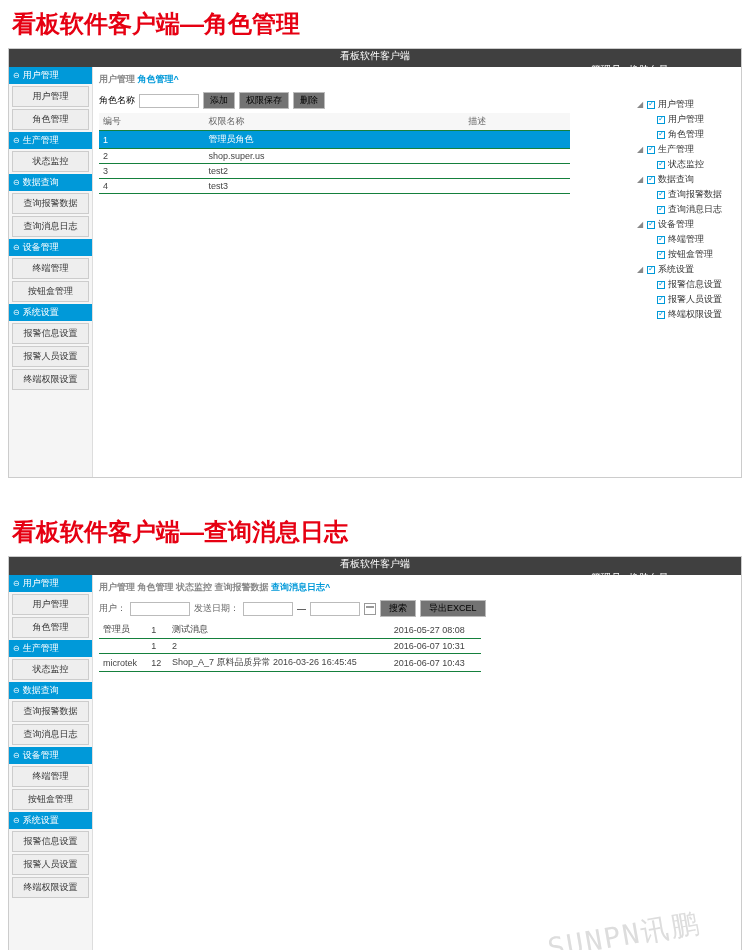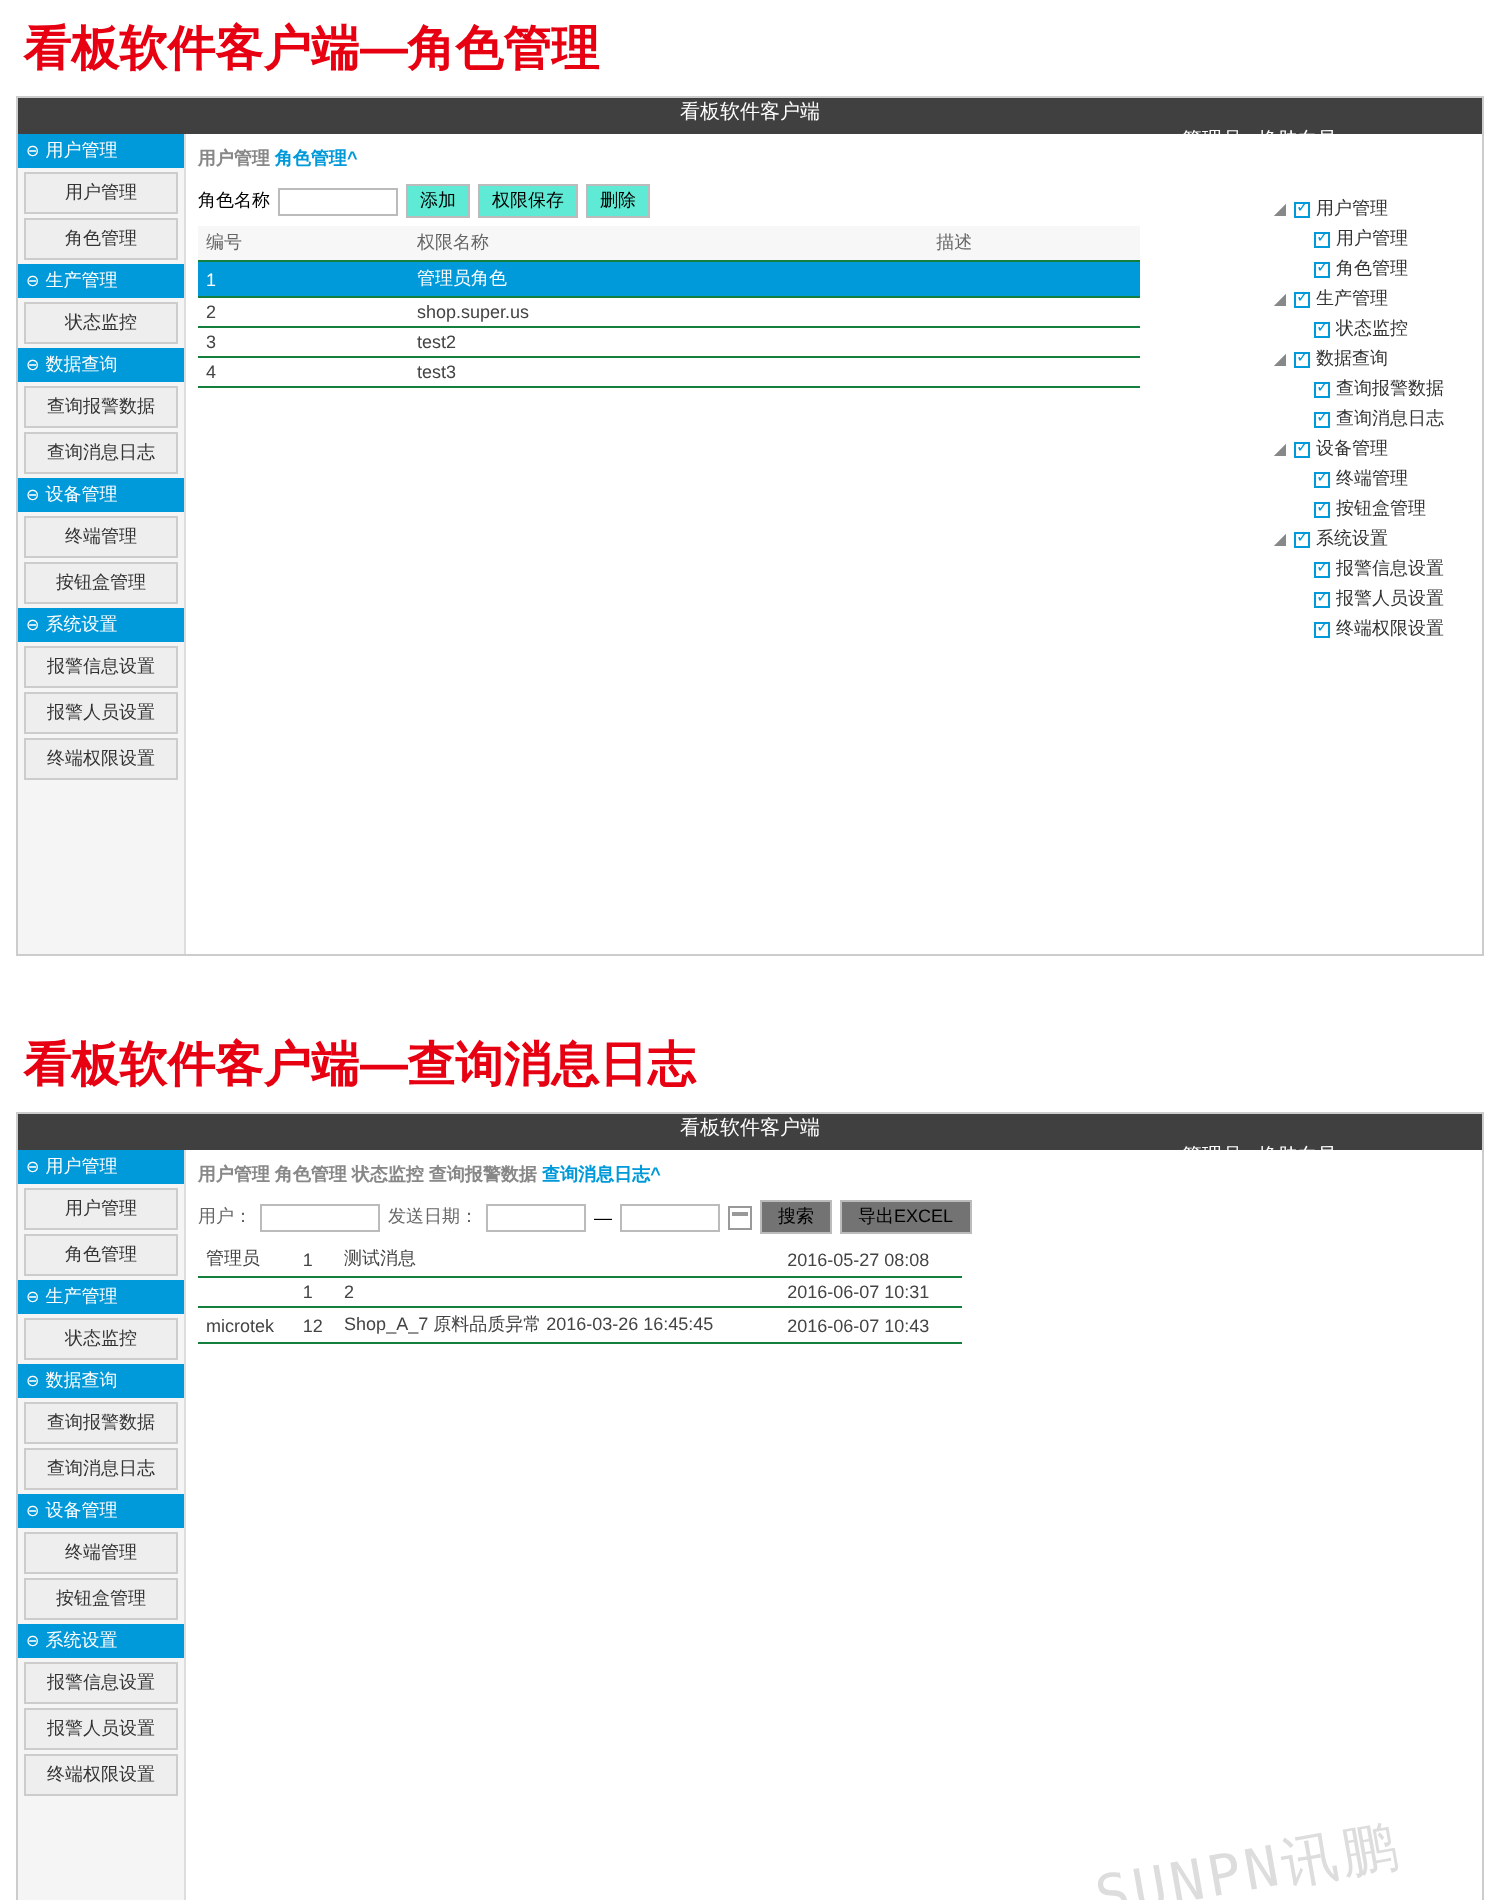--- a/index.html
+++ b/index.html
@@ -13,21 +13,21 @@
 .layout { display: flex; height: calc(100% - 18px); }
 .sidebar { width: 84px; border-right: 1px solid #ddd; background: #f5f5f5; overflow: hidden; }
 .side-group-header { background: #0099d9; color: #fff; padding: 2px 4px; font-size: 9px; display: flex; align-items: center; gap: 3px; cursor: pointer; }
 .side-group-header .expand-icon { font-size: 8px; }
 .side-item { background: #eee; border: 1px solid #ccc; margin: 2px 3px; padding: 3px 2px; text-align: center; font-size: 9px; color: #333; cursor: pointer; }
 .main { flex: 1; position: relative; padding: 4px 6px; overflow: hidden; }
 .breadcrumb { font-size: 9px; color: #888; padding: 2px 0 4px; font-weight: bold; }
 .breadcrumb .active { color: #0099d9; }
 .toolbar-row { display: flex; align-items: center; gap: 4px; font-size: 9px; padding: 2px 0 4px; }
 .toolbar-row input { font-size: 9px; padding: 1px 2px; border: 1px solid #bbb; height: 14px; }
-.toolbar-row .btn { border: 1px solid #bbb; background: #5eead4; padding: 1px 6px; font-size: 9px; cursor: pointer; }
+.toolbar-row .btn { border: 1px solid #bbb; background: #737373; padding: 1px 6px; font-size: 9px; cursor: pointer; }
 .table { width: 100%; border-collapse: collapse; font-size: 9px; }
 .table th, .table td { border-bottom: 1px solid #15803d; padding: 2px 4px; text-align: left; color: #444; }
 .table th { background: #f7f7f7; font-weight: normal; color: #666; }
 .table tr.selected td { background: #0099d9; color: #fff; }
 .perm-tree { position: absolute; right: 8px; top: 30px; width: 110px; font-size: 9px; color: #333; }
 .perm-tree ul { list-style: none; padding-left: 10px; }
 .perm-tree li { padding: 1px 0; display: flex; align-items: center; gap: 3px; }
 .perm-tree li::before { content: ""; }
 .perm-tree .chk { width: 8px; height: 8px; border: 1px solid #0099d9; display: inline-block; position: relative; }
 .perm-tree .chk::after { content: "✓"; color: #0099d9; font-size: 8px; position: absolute; top: -3px; left: 0; }

